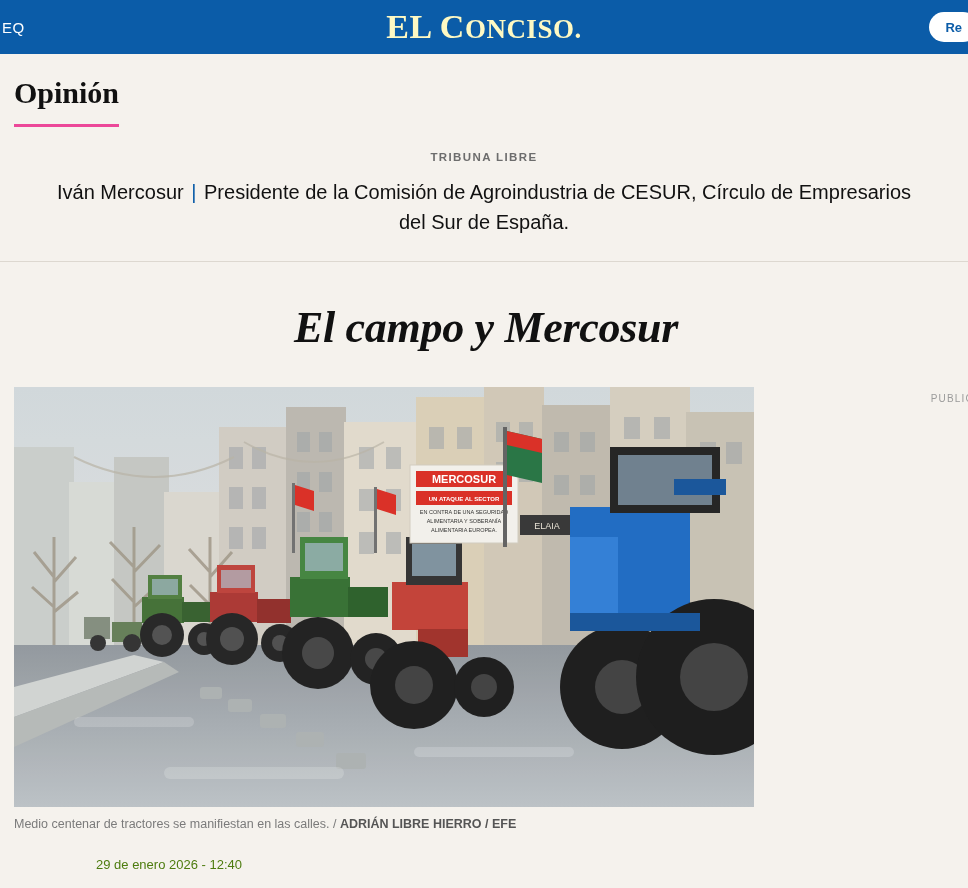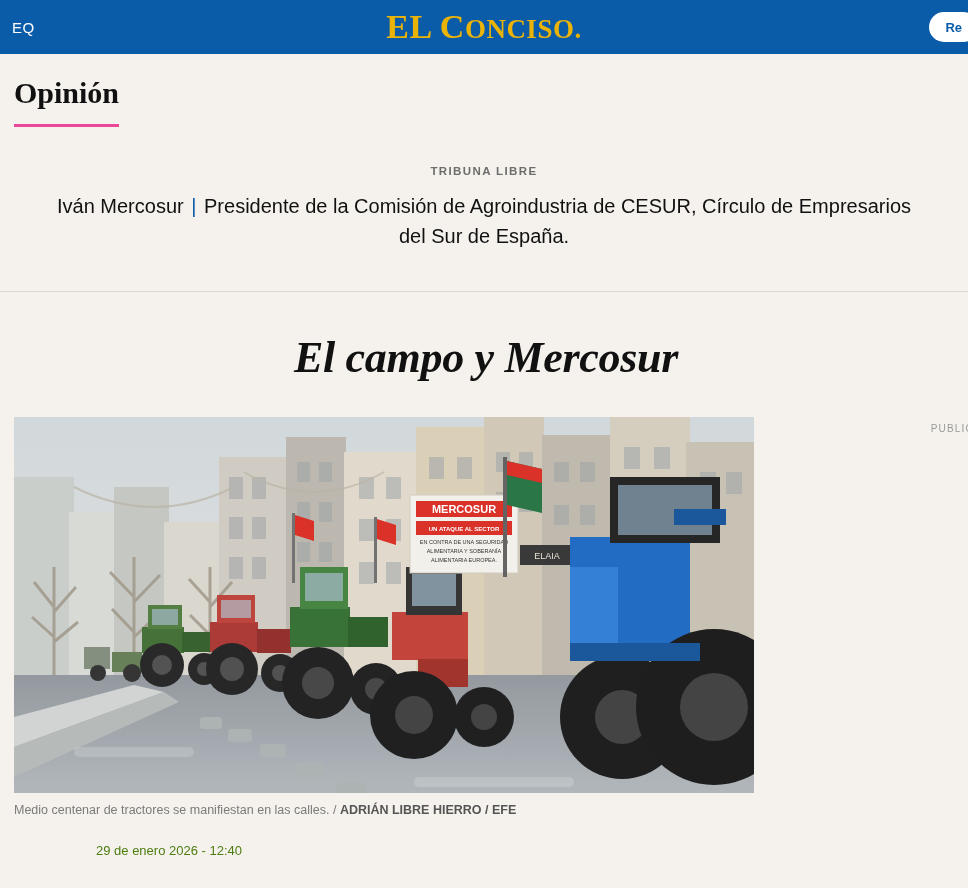--- a/index.html
+++ b/index.html
@@ -23,25 +23,25 @@
     justify-content: center;
   }
   .topbar-left {
     position: absolute;
     left: 0;
     top: 50%;
     transform: translateY(-50%);
     color: #ffffff;
     font-size: 15px;
     letter-spacing: .5px;
-    padding-left: 12px;
+    padding-left: 2px;
   }
   .masthead {
     font-family: "Liberation Serif", serif;
-    color: #eab308;
+    color: #fef9c3;
     font-size: 34px;
     font-weight: bold;
     letter-spacing: 0.5px;
   }
   .masthead .small-caps { font-size: 27px; }
   .topbar-right-btn {
     position: absolute;
     right: -10px;
     top: 50%;
     transform: translateY(-50%);
@@ -69,22 +69,22 @@
     font-weight: bold;
     color: #111111;
     margin: 0;
     display: inline-block;
     padding-bottom: 14px;
     border-bottom: 3px solid #ec4899;
   }
 
   
   .byline-block {
-    margin-top: 38px;
-    padding: 0 14px 40px 14px;
+    margin-top: 24px;
+    padding: 0 14px 24px 14px;
     border-bottom: 1px solid #ddd8d0;
     text-align: center;
   }
   .kicker {
     font-size: 11.5px;
     letter-spacing: 1.4px;
     color: #6d6d6d;
     font-weight: bold;
     margin-bottom: 14px;
   }
@@ -115,21 +115,21 @@
   }
 
   
   .figure {
     margin: 0;
     padding: 0 0 0 14px;
     position: relative;
   }
   .photo {
     width: 740px;
-    height: 376px;
+    height: 420px;
     display: block;
     border: 0;
     background: #fef9c3;
     position: relative;
     overflow: hidden;
   }
   .caption {
     font-size: 12.5px;
     color: #7b7b7b;
     padding: 10px 0 0 0;

